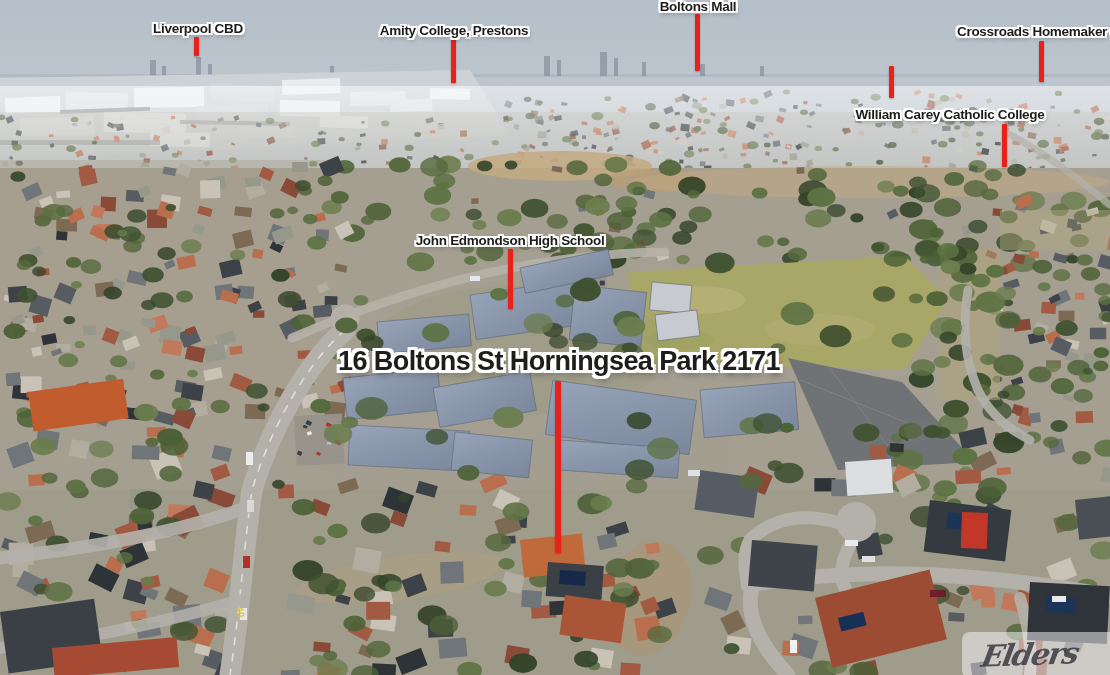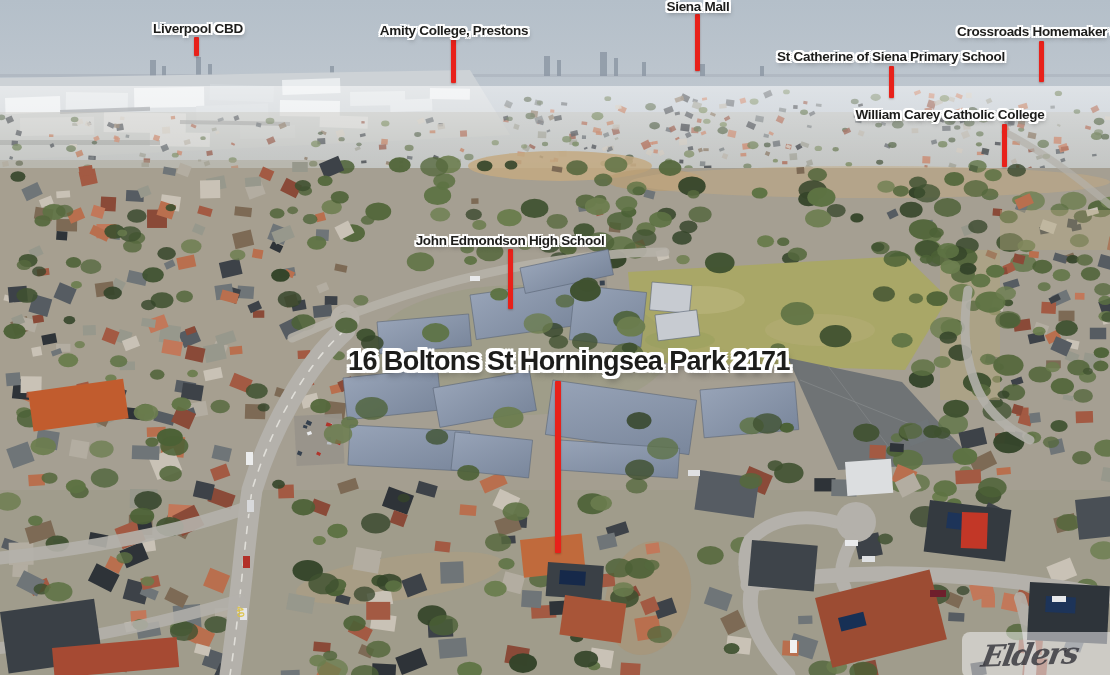--- a/index.html
+++ b/index.html
@@ -26,21 +26,20 @@
   .title{
     position:absolute;left:559px;top:346px;transform:translateX(-50%);
     white-space:nowrap;z-index:30;font-weight:700;font-size:27px;
     letter-spacing:-0.6px;color:#1d1d1b;
     text-shadow:
       -3px -3px 0 #fff,-3px 0 0 #fff,-3px 3px 0 #fff,
       0 -3px 0 #fff,0 3px 0 #fff,
       3px -3px 0 #fff,3px 0 0 #fff,3px 3px 0 #fff,
       -2px -2px 0 #fff,2px -2px 0 #fff,-2px 2px 0 #fff,2px 2px 0 #fff,
       2px 5px 6px rgba(40,40,40,.55);
-    margin-left: 10px;
   }
   .title-pointer{
     position:absolute;left:555px;top:381px;width:6px;height:172px;
     background:#e8211a;z-index:25;border-radius:1px;
     box-shadow:0 1px 2px rgba(80,20,10,.35);
   }
   .watermark{
     position:absolute;left:962px;top:632px;width:156px;height:46px;z-index:40;
     background:rgba(248,248,250,.52);border-radius:8px;
     display:flex;align-items:center;padding-left:20px;box-sizing:border-box;
@@ -1311,24 +1310,23 @@
 
     <text transform="translate(236,607) rotate(80)" font-size="10" font-weight="bold" fill="#dec23f" opacity="0.9" font-family="Liberation Sans, sans-serif">40</text>
   </svg>
 
   <div class="lm" style="left:198px;top:21px">Liverpool CBD</div>
   <div class="pline" style="left:194px;top:37px;height:19px"></div>
 
   <div class="lm" style="left:454px;top:23px">Amity College, Prestons</div>
   <div class="pline" style="left:451px;top:26px;height:57px"></div>
 
-  <div class="lm" style="left:698px;top:-1px">Siena Mall</div>
+  <div class="lm" style="left:698px;top:-1px">Boltons Mall</div>
   <div class="pline" style="left:695px;top:14px;height:57px"></div>
 
-  <div class="lm" style="left:891px;top:49px">St Catherine of Siena Primary School</div>
   <div class="pline" style="left:889px;top:66px;height:32px"></div>
 
   <div class="lm no-center" style="left:957px;top:24px">Crossroads Homemaker Cen</div>
   <div class="pline" style="left:1039px;top:41px;height:41px"></div>
 
   <div class="lm" style="left:950px;top:107px">William Carey Catholic College</div>
   <div class="pline" style="left:1002px;top:124px;height:43px"></div>
 
   <div class="lm" style="left:510px;top:233px">John Edmondson High School</div>
   <div class="pline" style="left:508px;top:249px;height:60px"></div>

